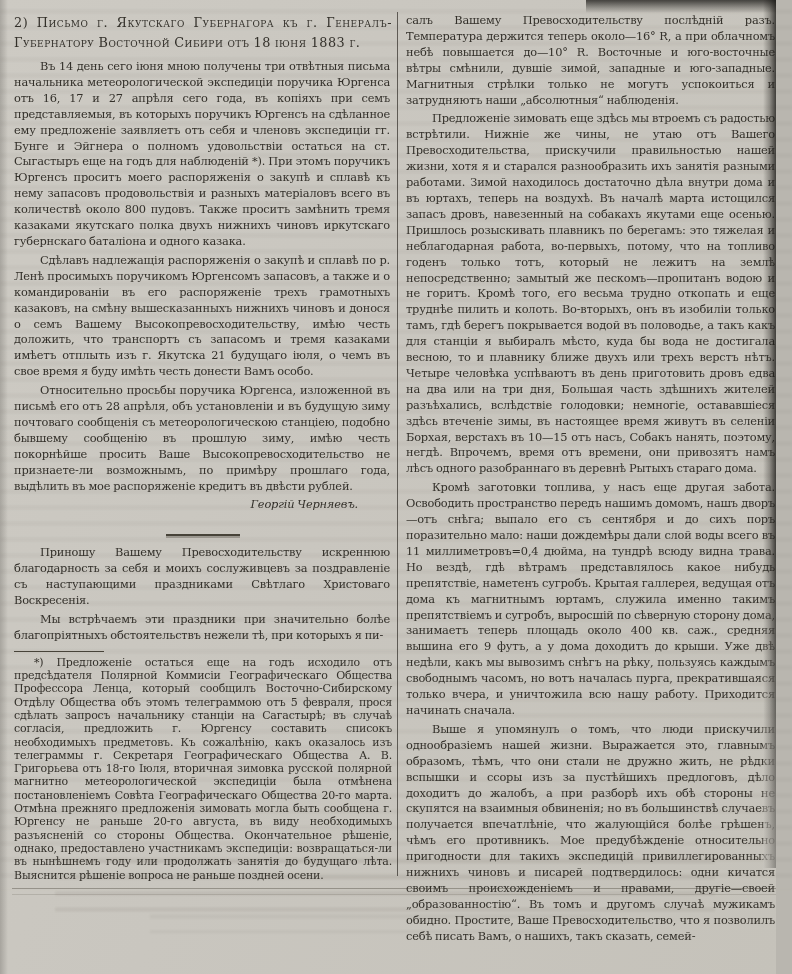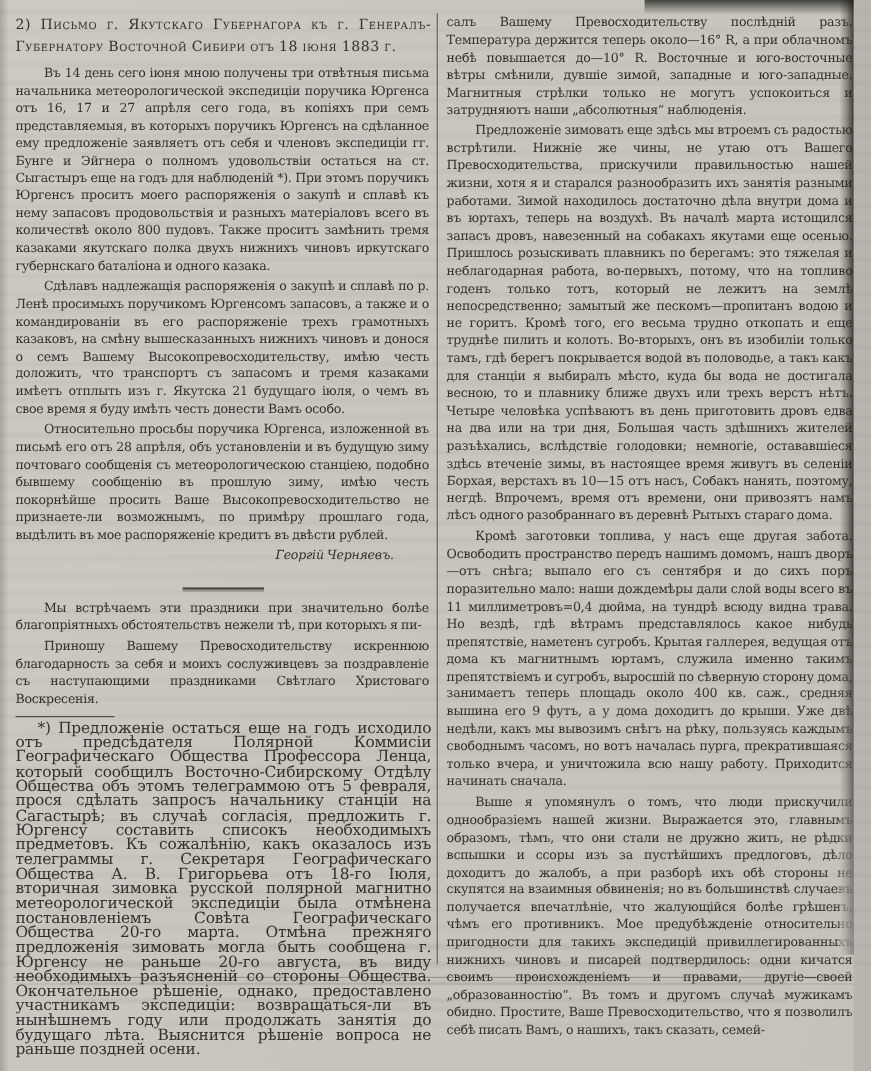--- a/index.html
+++ b/index.html
@@ -76,43 +76,43 @@
   .section-divider {
     width: 74px; height: 2px; margin: 6px auto 9px auto;
     background: #474339;
     box-shadow: 0 2px 0 rgba(71,67,57,0.35);
   }
   .footnote-rule {
     width: 90px; height: 0; margin: 7px 0 4px 0;
     border-top: 1px solid #474339;
   }
   .footnote {
-    font-size: 14px; line-height: 13.3px;
+    font-size: 11px; line-height: 13.3px;
     letter-spacing: -0.2px; text-indent: 20px; text-align: justify;
   }
 </style>
 </head>
 <body>
 
 <div class="page">
 
   <div class="ghost ghost-page"></div>
   <div class="ghost ghost-bottom"></div>
   <div class="ghost ghost-tail"></div>
   <div class="bottom-rule"></div>
 
   <div class="col col-left">
     <h2 class="heading">2) Письмо г. Якутскаго Губернагора къ г. Генералъ-Губернатору Восточной Сибири отъ 18 іюня 1883 г.</h2>
     <p>Въ 14 день сего іюня мною получены три отвѣтныя письма начальника метеорологической экспедиціи поручика Юргенса отъ 16, 17 и 27 апрѣля сего года, въ копіяхъ при семъ представляемыя, въ которыхъ поручикъ Юргенсъ на сдѣланное ему предложеніе заявляетъ отъ себя и членовъ экспедиціи гг. Бунге и Эйгнера о полномъ удовольствіи остаться на ст. Сыгастыръ еще на годъ для наблюденій *). При этомъ поручикъ Юргенсъ проситъ моего распоряженія о закупѣ и сплавѣ къ нему запасовъ продовольствія и разныхъ матеріаловъ всего въ количествѣ около 800 пудовъ. Также проситъ замѣнить тремя казаками якутскаго полка двухъ нижнихъ чиновъ иркутскаго губернскаго баталіона и одного казака.</p>
     <p>Сдѣлавъ надлежащія распоряженія о закупѣ и сплавѣ по р. Ленѣ просимыхъ поручикомъ Юргенсомъ запасовъ, а также и о командированіи въ его распоряженіе трехъ грамотныхъ казаковъ, на смѣну вышесказанныхъ нижнихъ чиновъ и донося о семъ Вашему Высокопревосходительству, имѣю честь доложить, что транспортъ съ запасомъ и тремя казаками имѣетъ отплыть изъ г. Якутска 21 будущаго іюля, о чемъ въ свое время я буду имѣть честь донести Вамъ особо.</p>
     <p>Относительно просьбы поручика Юргенса, изложенной въ письмѣ его отъ 28 апрѣля, объ установленіи и въ будущую зиму почтоваго сообщенія съ метеорологическою станціею, подобно бывшему сообщенію въ прошлую зиму, имѣю честь покорнѣйше просить Ваше Высокопревосходительство не признаете-ли возможнымъ, по примѣру прошлаго года, выдѣлить въ мое распоряженіе кредитъ въ двѣсти рублей.</p>
     <div class="signature">Георгій Черняевъ.</div>
     <div class="section-divider"></div>
+    <p>Приношу Вашему Превосходительству искреннюю благодарность за себя и моихъ сослуживцевъ за поздравленіе съ наступающими праздниками Свѣтлаго Христоваго Воскресенія.</p>
     <p>Мы встрѣчаемъ эти праздники при значительно болѣе благопріятныхъ обстоятельствъ нежели тѣ, при которыхъ я пи-</p>
-    <p>Приношу Вашему Превосходительству искреннюю благодарность за себя и моихъ сослуживцевъ за поздравленіе съ наступающими праздниками Свѣтлаго Христоваго Воскресенія.</p>
     <div class="footnote-rule"></div>
     <div class="footnote">*) Предложеніе остаться еще на годъ исходило отъ предсѣдателя Полярной Коммисіи Географическаго Общества Профессора Ленца, который сообщилъ Восточно-Сибирскому Отдѣлу Общества объ этомъ телеграммою отъ 5 февраля, прося сдѣлать запросъ начальнику станціи на Сагастырѣ; въ случаѣ согласія, предложить г. Юргенсу составить списокъ необходимыхъ предметовъ. Къ сожалѣнію, какъ оказалось изъ телеграммы г. Секретаря Географическаго Общества А. В. Григорьева отъ 18-го Іюля, вторичная зимовка русской полярной магнитно метеорологической экспедиціи была отмѣнена постановленіемъ Совѣта Географическаго Общества 20-го марта. Отмѣна прежняго предложенія зимовать могла быть сообщена г. Юргенсу не раньше 20-го августа, въ виду необходимыхъ разъясненій со стороны Общества. Окончательное рѣшеніе, однако, предоставлено участникамъ экспедиціи: возвращаться-ли въ нынѣшнемъ году или продолжать занятія до будущаго лѣта. Выяснится рѣшеніе вопроса не раньше поздней осени.</div>
   </div>
 
   <div class="column-rule"></div>
 
   <div class="col col-right">
     <p class="noindent">салъ Вашему Превосходительству послѣдній разъ. Температура держится теперь около—16° R, а при облачномъ небѣ повышается до—10° R. Восточные и юго-восточные вѣтры смѣнили, дувшіе зимой, западные и юго-западные. Магнитныя стрѣлки только не могутъ успокоиться и затрудняютъ наши „абсолютныя“ наблюденія.</p>
     <p>Предложеніе зимовать еще здѣсь мы втроемъ съ радостью встрѣтили. Нижніе же чины, не утаю отъ Вашего Превосходительства, прискучили правильностью нашей жизни, хотя я и старался разнообразить ихъ занятія разными работами. Зимой находилось достаточно дѣла внутри дома и въ юртахъ, теперь на воздухѣ. Въ началѣ марта истощился запасъ дровъ, навезенный на собакахъ якутами еще осенью. Пришлось розыскивать плавникъ по берегамъ: это тяжелая и неблагодарная работа, во-первыхъ, потому, что на топливо годенъ только тотъ, который не лежитъ на землѣ непосредственно; замытый же пескомъ—пропитанъ водою и не горитъ. Кромѣ того, его весьма трудно откопать и еще труднѣе пилить и колоть. Во-вторыхъ, онъ въ изобиліи только тамъ, гдѣ берегъ покрывается водой въ половодье, а такъ какъ для станціи я выбиралъ мѣсто, куда бы вода не достигала весною, то и плавнику ближе двухъ или трехъ верстъ нѣтъ. Четыре человѣка успѣваютъ въ день приготовить дровъ едва на два или на три дня, Большая часть здѣшнихъ жителей разъѣхались, вслѣдствіе голодовки; немногіе, остававшіеся здѣсь втеченіе зимы, въ настоящее время живутъ въ селеніи Борхая, верстахъ въ 10—15 отъ насъ, Собакъ нанять, поэтому, негдѣ. Впрочемъ, время отъ времени, они привозятъ намъ лѣсъ одного разобраннаго въ деревнѣ Рытыхъ стараго дома.</p>
     <p>Кромѣ заготовки топлива, у насъ еще другая забота. Освободить пространство передъ нашимъ домомъ, нашъ дворъ—отъ снѣга; выпало его съ сентября и до сихъ поръ поразительно мало: наши дождемѣры дали слой воды всего въ 11 миллиметровъ=0,4 дюйма, на тундрѣ всюду видна трава. Но вездѣ, гдѣ вѣтрамъ представлялось какое нибудь препятствіе, наметенъ сугробъ. Крытая галлерея, ведущая отъ дома къ магнитнымъ юртамъ, служила именно такимъ препятствіемъ и сугробъ, выросшій по сѣверную сторону дома, занимаетъ теперь площадь около 400 кв. саж., средняя вышина его 9 футъ, а у дома доходитъ до крыши. Уже двѣ недѣли, какъ мы вывозимъ снѣгъ на рѣку, пользуясь каждымъ свободнымъ часомъ, но вотъ началась пурга, прекратившаяся только вчера, и уничтожила всю нашу работу. Приходится начинать сначала.</p>

